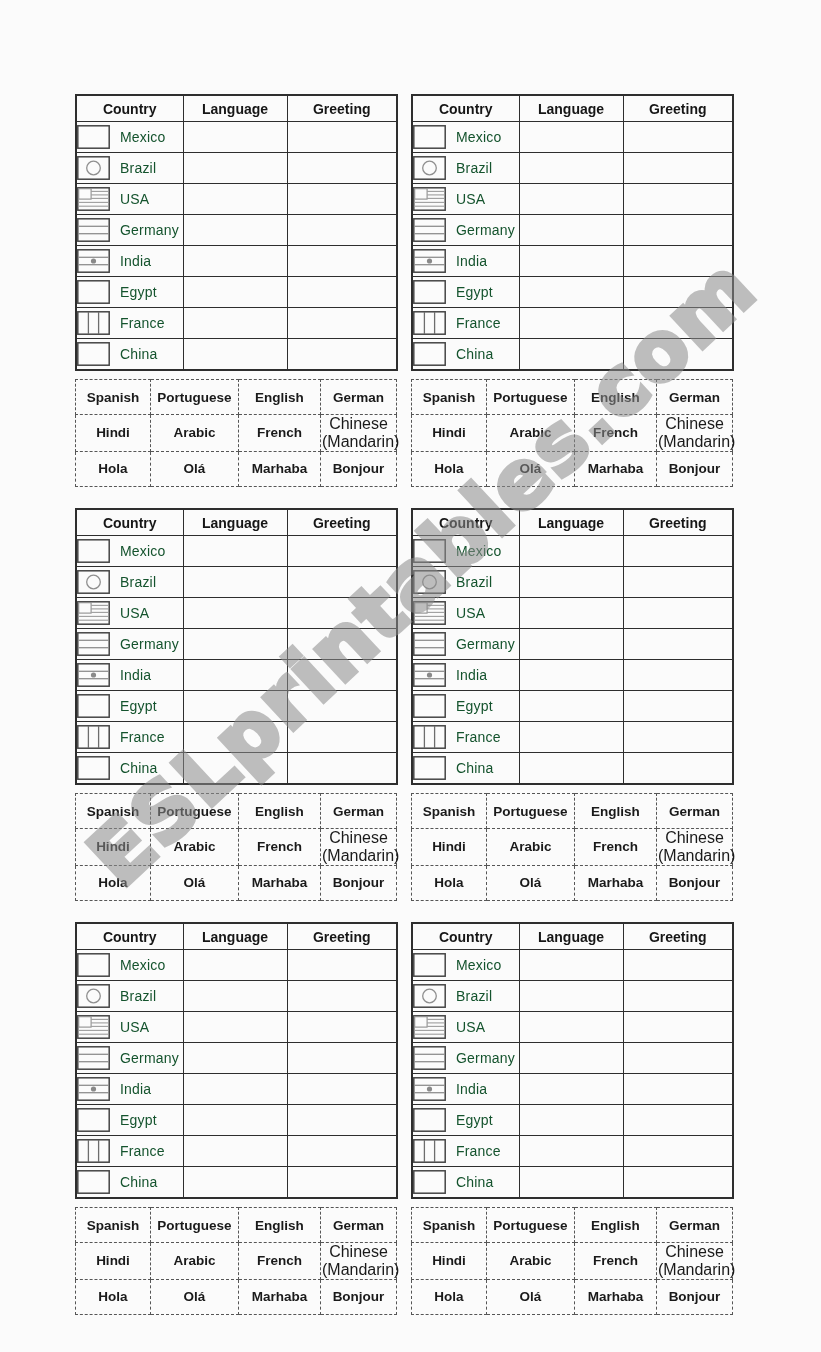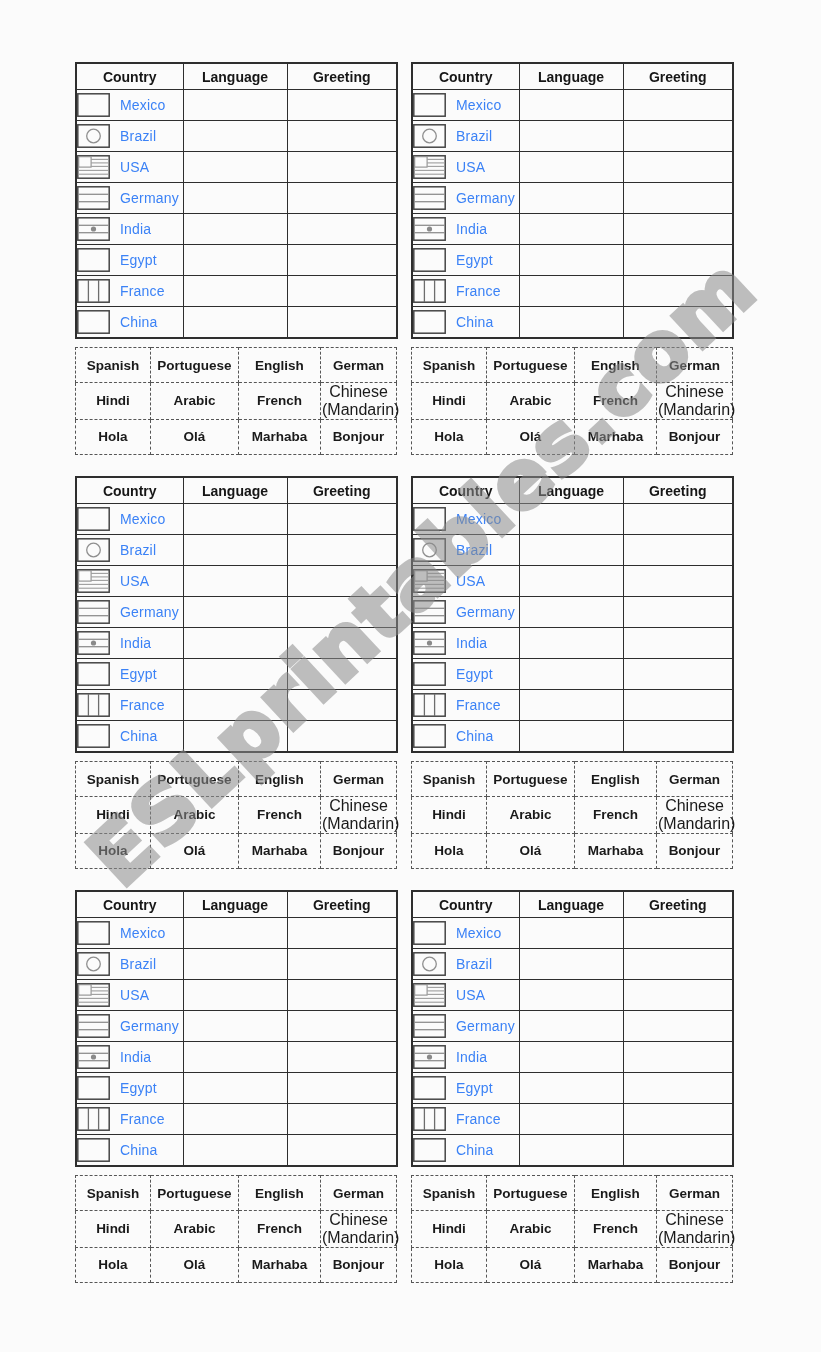--- a/index.html
+++ b/index.html
@@ -15,20 +15,21 @@
     overflow: hidden;
   }
   .block { position: absolute; width: 321px; }
 
   
   table.ctable {
     border-collapse: collapse;
     table-layout: fixed;
     width: 321px;
     border: 2px solid #2e2e2e;
+    margin-top: 32px;
   }
   table.ctable th, table.ctable td {
     border: 1.5px solid #2e2e2e;
     padding: 0;
     vertical-align: middle;
   }
   table.ctable th {
     height: 25px;
     font-size: 14px;
     font-weight: bold;
@@ -37,21 +38,21 @@
   }
   table.ctable td { height: 30px; }
   td.country-cell { padding-left: 5px; white-space: nowrap; }
   .flag { display: inline-block; vertical-align: middle; line-height: 0; }
   .flag svg { display: inline-block; }
   .country-label {
     display: inline-block;
     vertical-align: middle;
     margin-left: 10px;
     font-size: 14px;
-    color: #3b82f6;
+    color: #14532d;
     letter-spacing: 0.2px;
   }
 
   
   table.wbank {
     border-collapse: collapse;
     table-layout: fixed;
     width: 321px;
     margin-top: 8px;
   }

